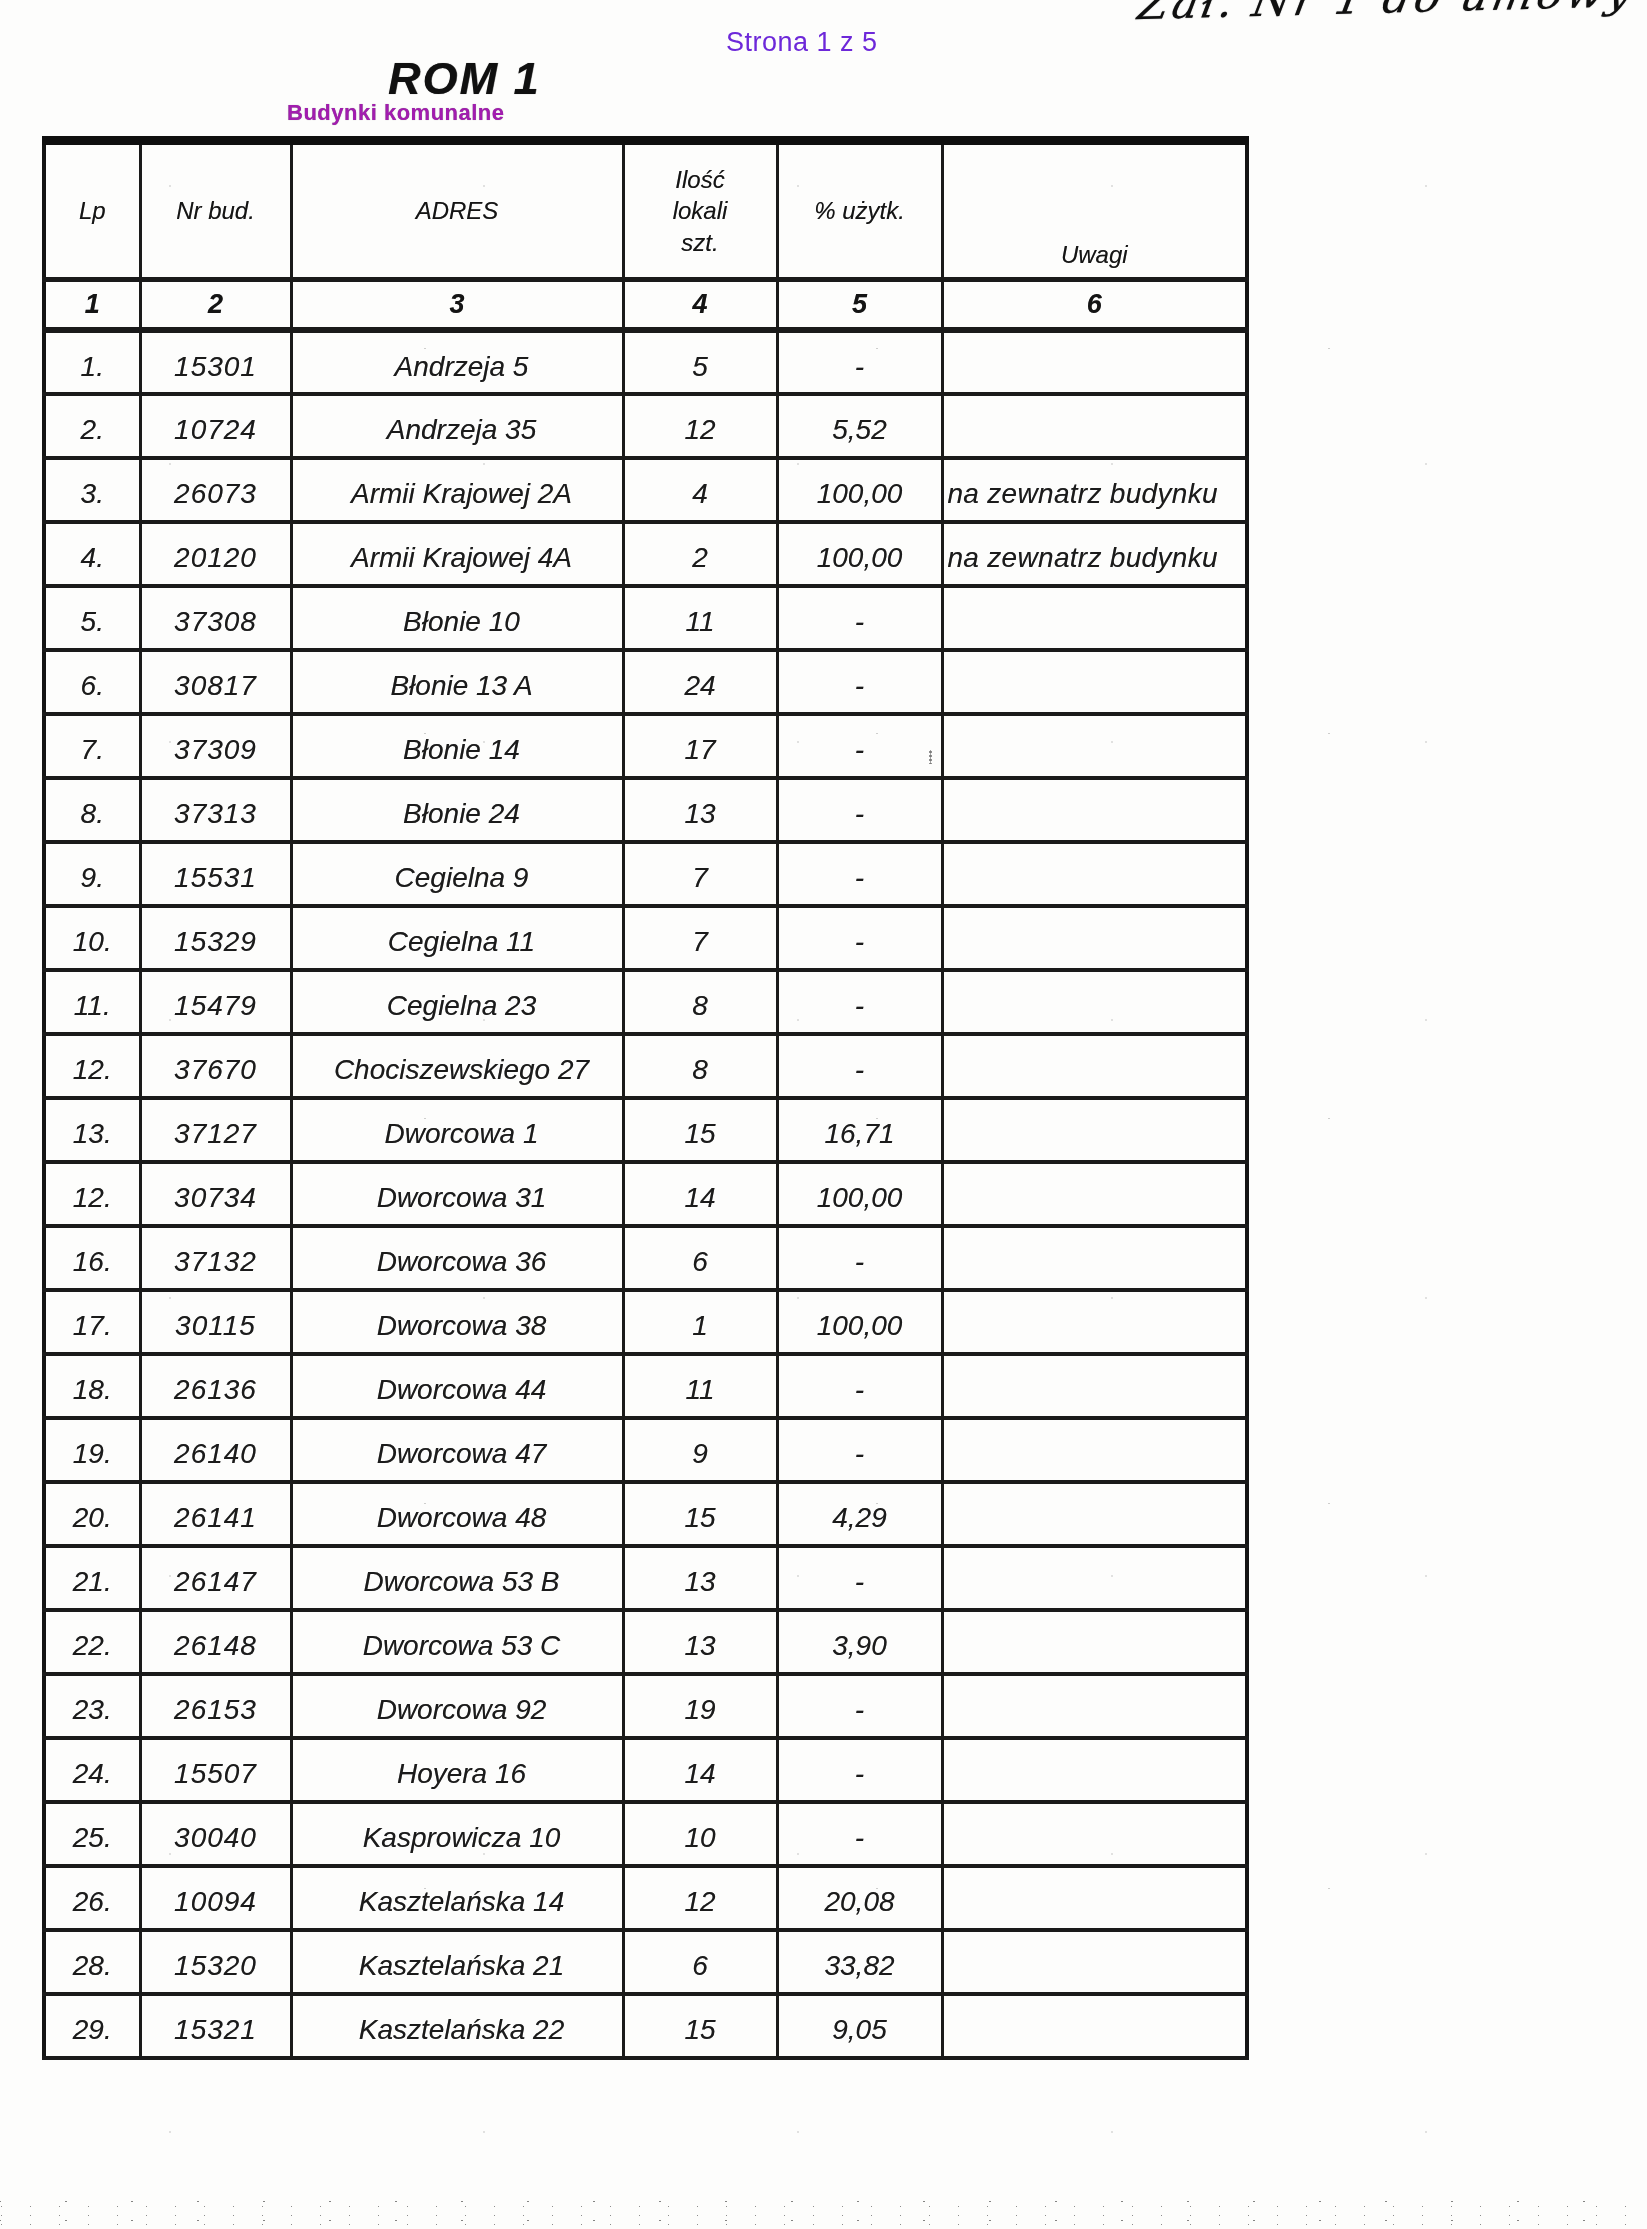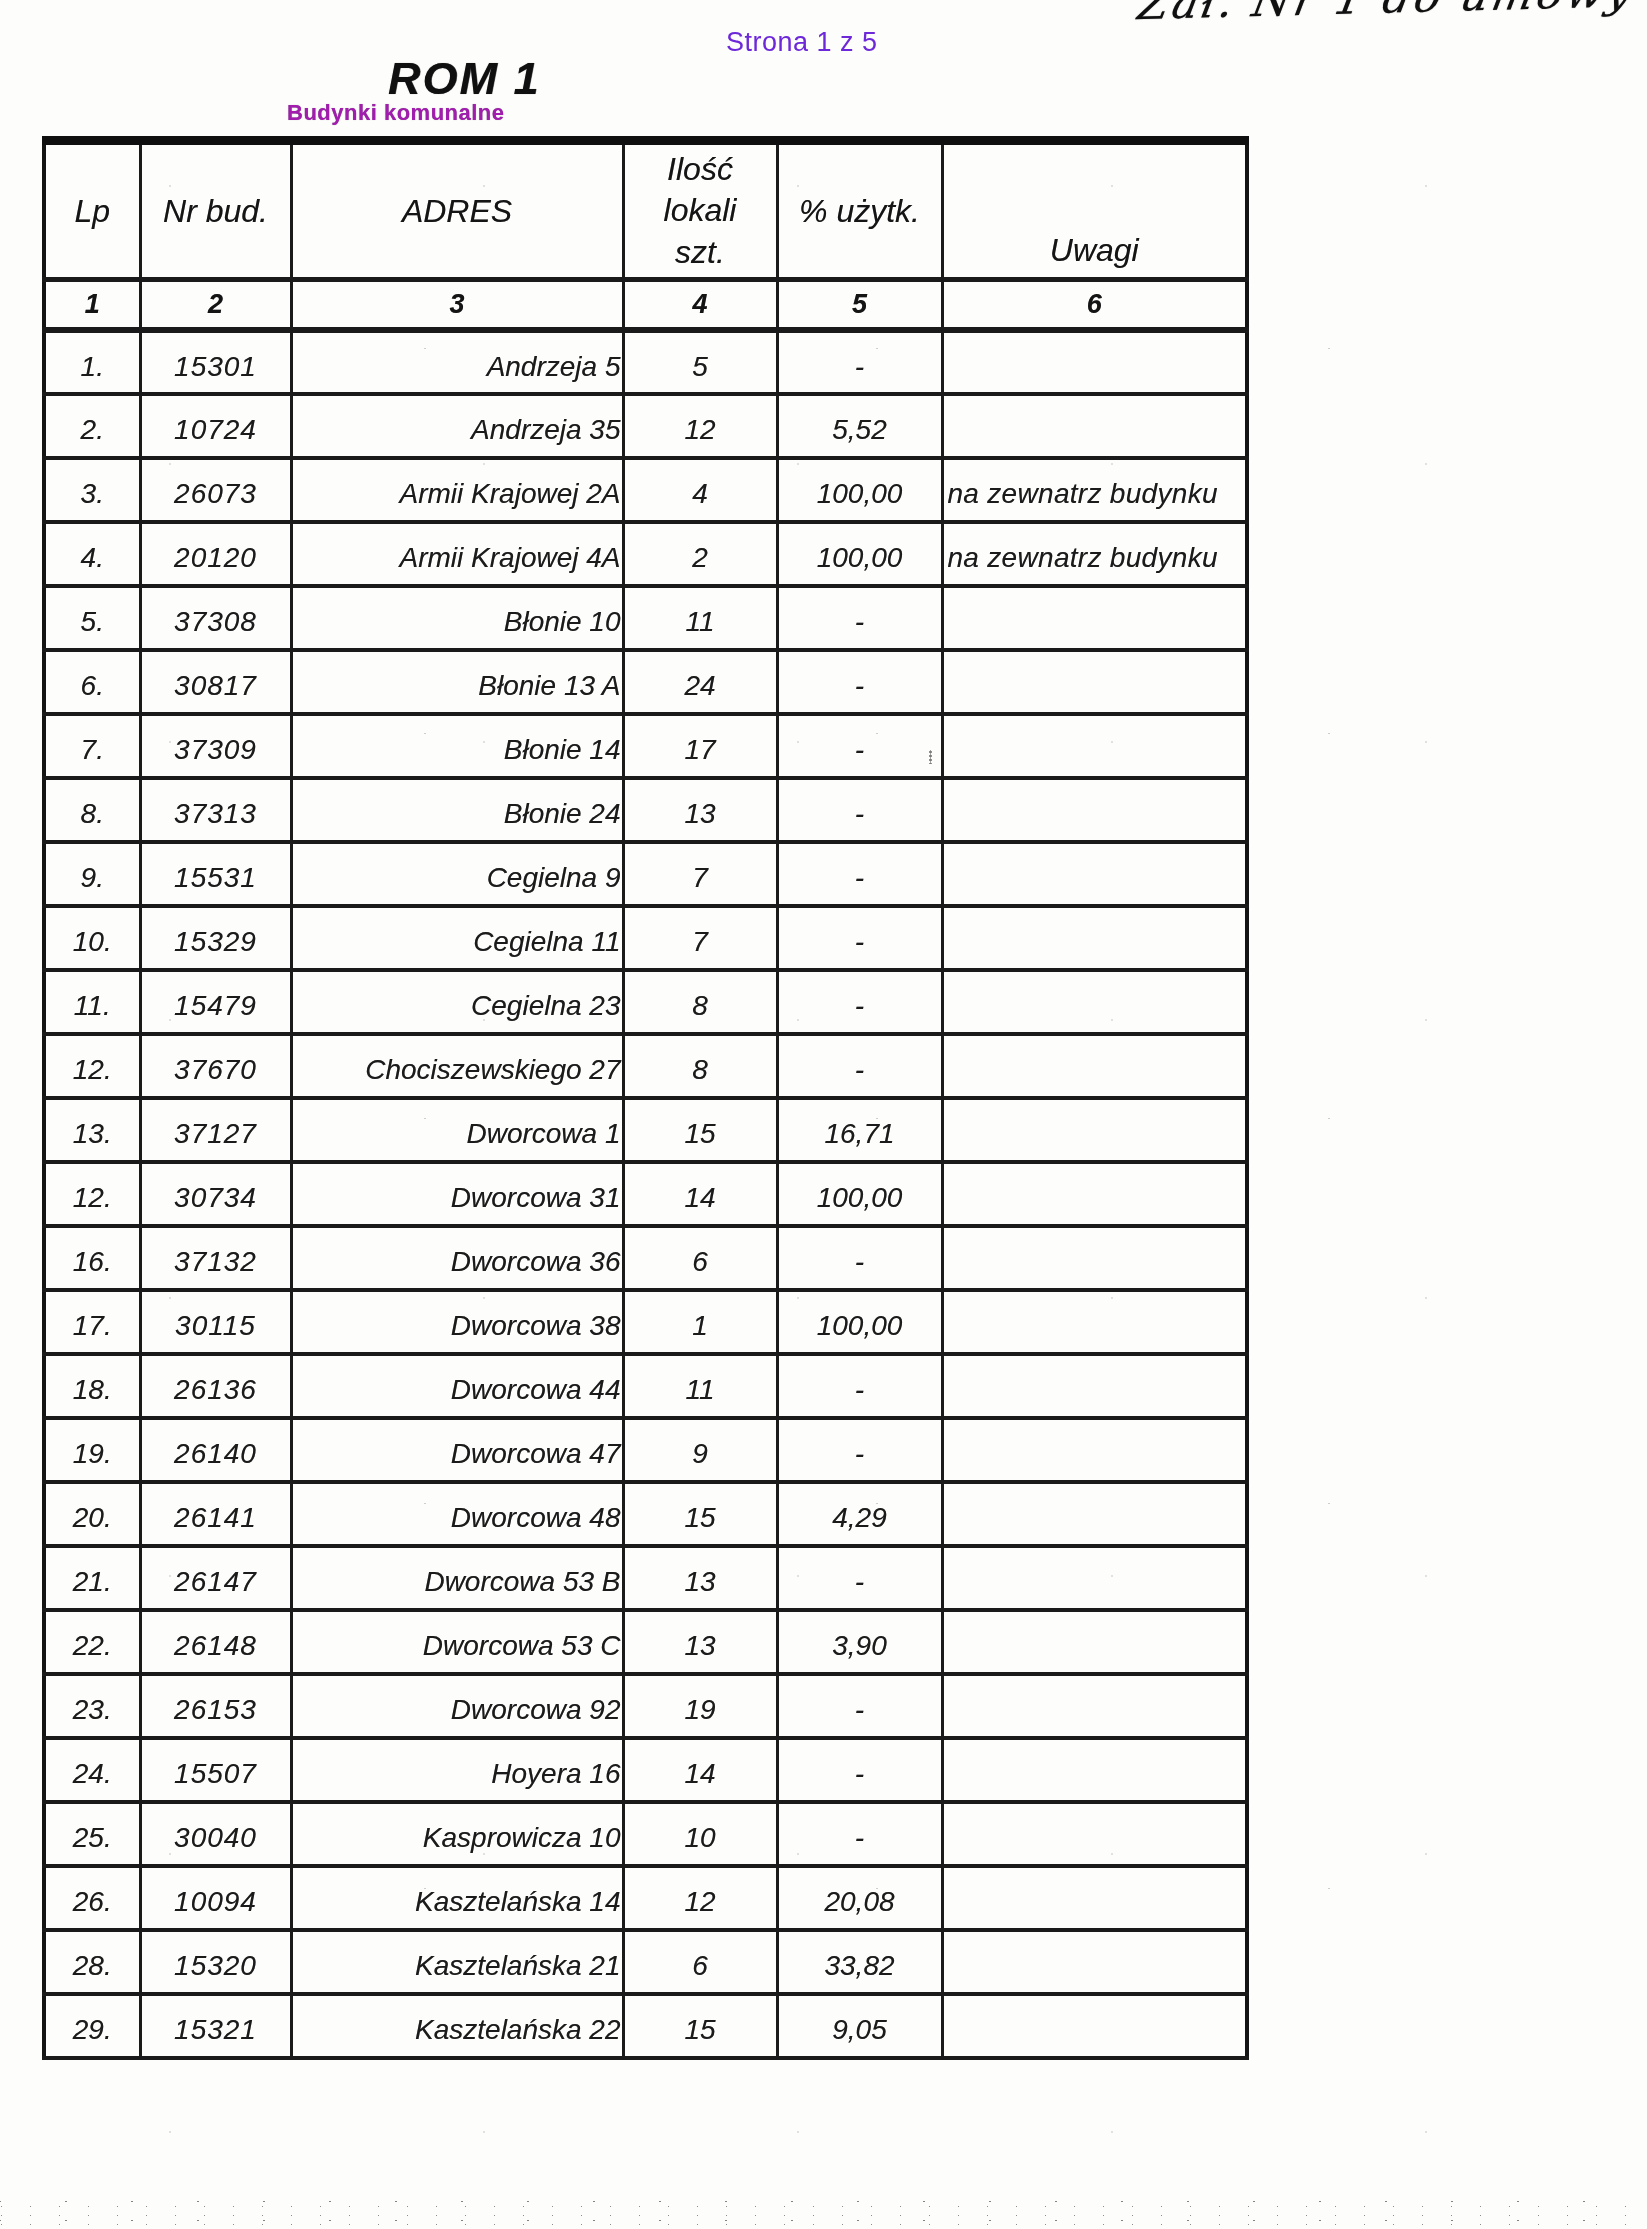--- a/index.html
+++ b/index.html
@@ -84,21 +84,21 @@
   }
   .doc-table th, .doc-table td {
     border: 3px solid #1a1a1a;
     overflow: hidden;
     text-shadow: 0 0 0.6px rgba(10,10,10,.45);
   }
 
   .header-row th {
     height: 139px;
     font-weight: normal; font-style: italic;
-    font-size: 32px; text-align: center; vertical-align: middle;
+    font-size: 24px; text-align: center; vertical-align: middle;
     border-bottom-width: 5px;
     color: #151515;
   }
   .header-row th.h-ilosc { white-space: pre-line; line-height: 1.3; }
   .header-row th.h-uwagi { vertical-align: bottom; padding-bottom: 8px; }
 
   .number-row td {
     height: 50px;
     text-align: center; vertical-align: middle;
     font-style: italic; font-weight: bold; font-size: 27px;
@@ -109,21 +109,21 @@
   tbody.data-rows td {
     height: 64px;
     font-style: italic; font-size: 28px;
     vertical-align: middle;
     padding-top: 10px;
     border-top-width: 4px; border-bottom-width: 4px;
     color: #1b1b1b;
   }
   td.c-lp    { text-align: center; }
   td.c-nr    { text-align: center; letter-spacing: 1px; }
-  td.c-adres { text-align: right; padding-left: 10px; }
+  td.c-adres { text-align: center; padding-left: 10px; }
   td.c-ilosc { text-align: center; }
   td.c-proc  { text-align: center; }
   td.c-uwagi {
     font-style: normal; font-size: 25px;
     text-align: left; padding-left: 4px;
     letter-spacing: 0.3px;
   }
 </style>
 </head>
 <body>

